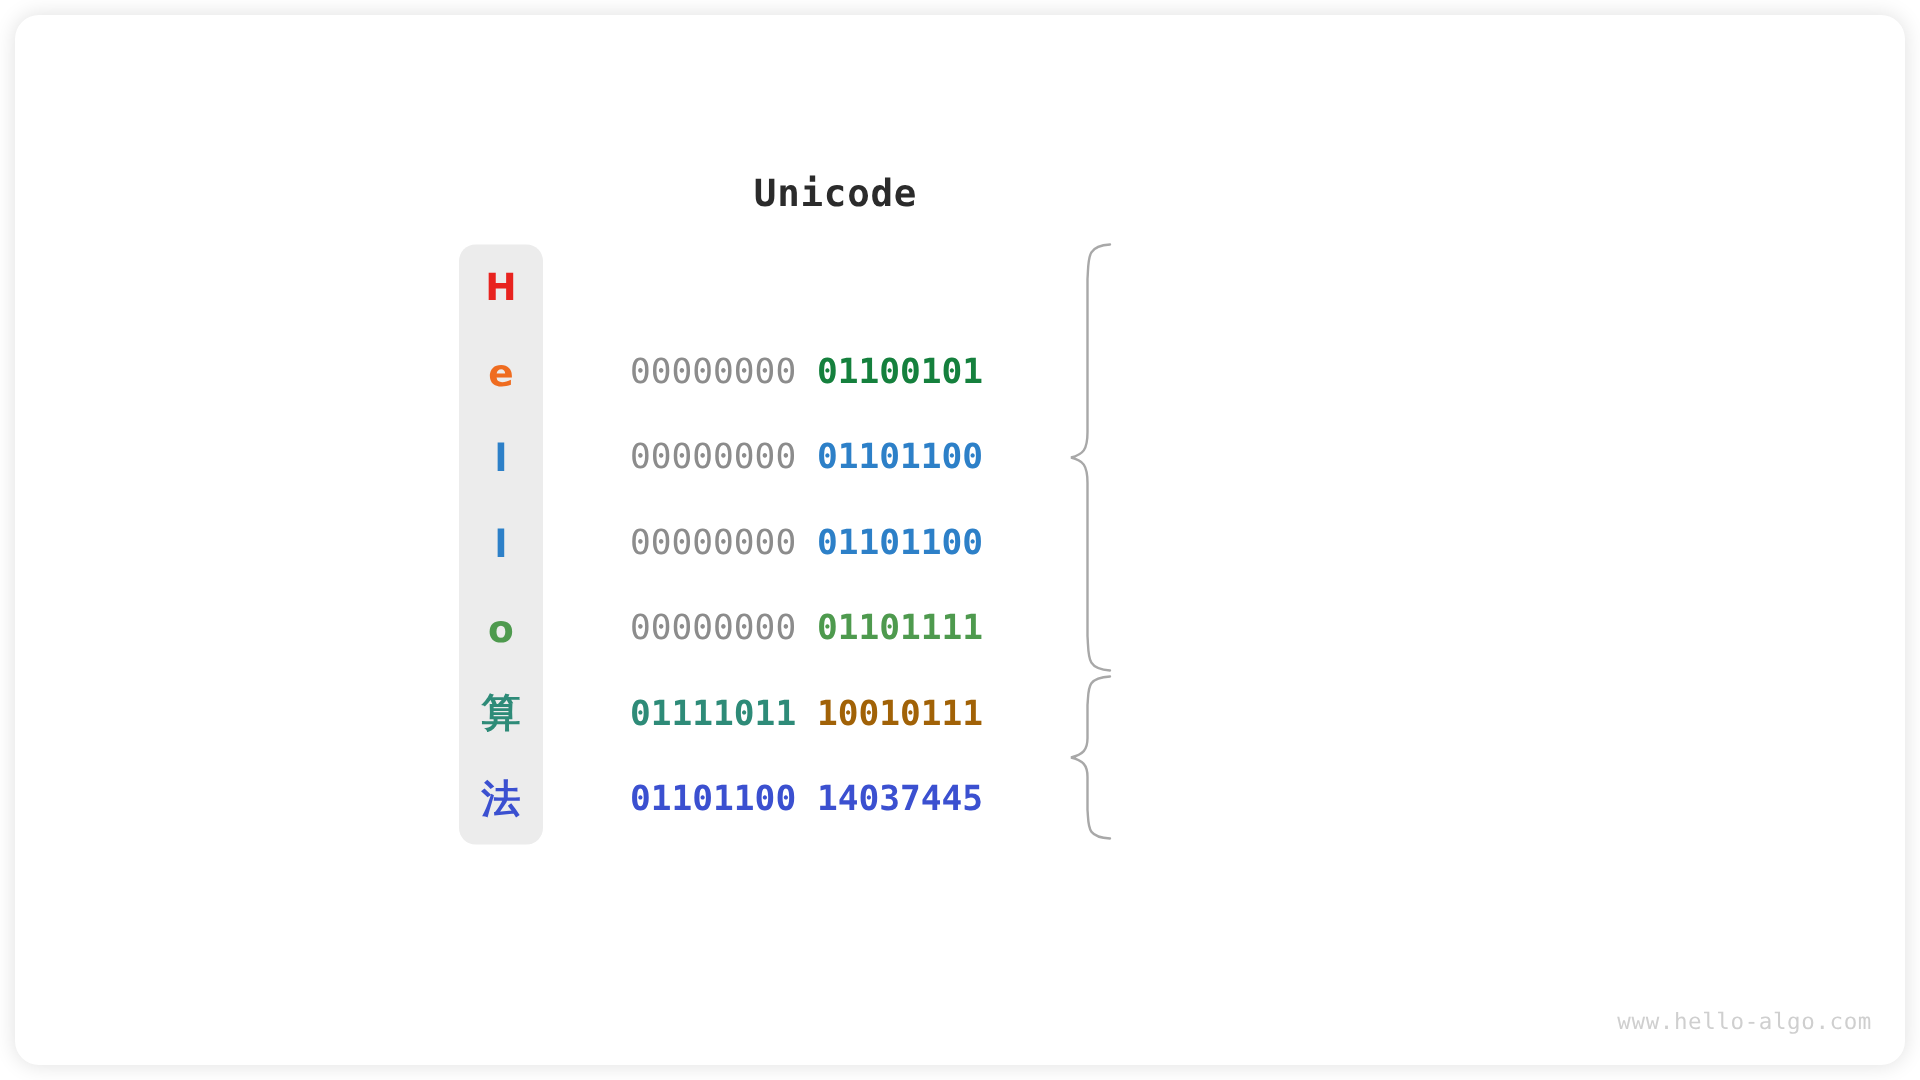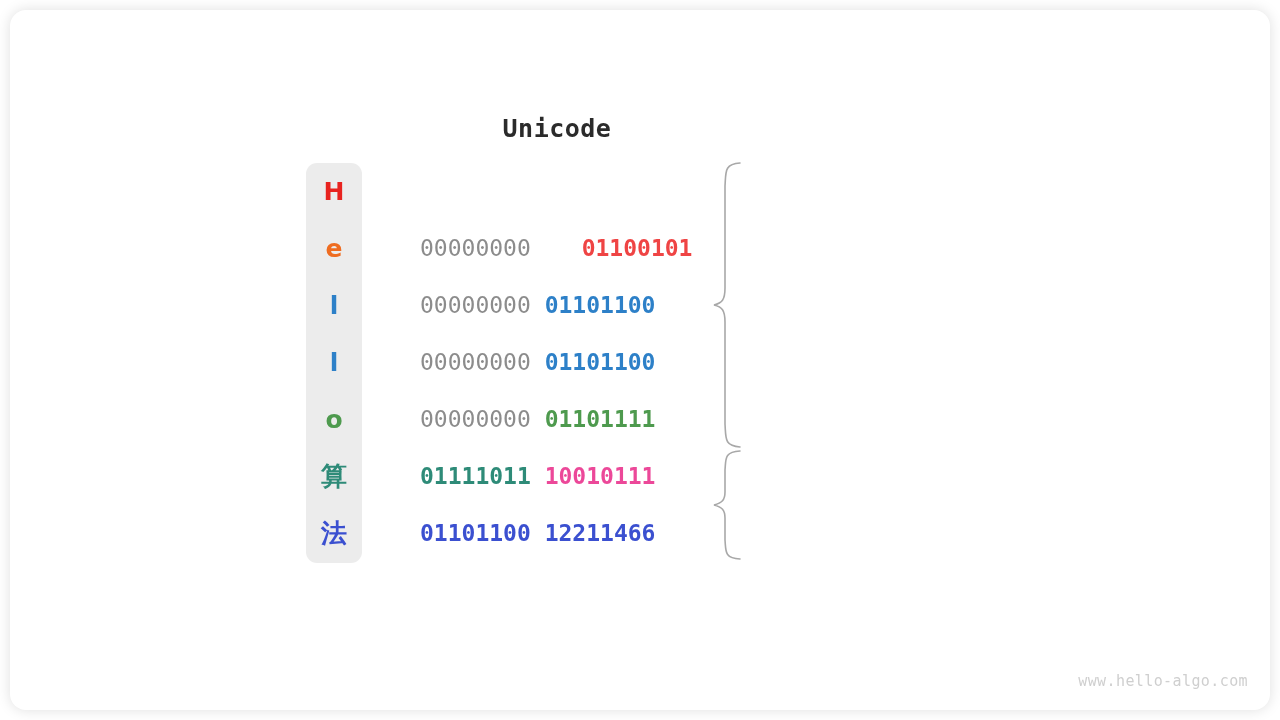--- a/index.html
+++ b/index.html
@@ -161,41 +161,41 @@
   <div class="header" id="header-unicode">Unicode</div>
 
   <div class="char-column"></div>
 
   <div id="rows-container">
       <div class="row" style="top: 163px;">
         <div class="char-cell latin" style="color: rgb(232, 35, 31);">H</div>
       </div>
       <div class="row" style="top: 220px;">
         <div class="char-cell latin" style="color: rgb(239, 108, 32);">e</div>
-        <div class="bits"><span class="pad">00000000</span> <span class="val" style="color: #ef4444; margin-left: 37px;">01100101</span></div>
+        <div class="bits"><span class="pad">00000000</span> <span class="val" style="color: #15803d;">01100101</span></div>
       </div>
       <div class="row" style="top: 277px;">
         <div class="char-cell latin" style="color: rgb(45, 128, 200);">l</div>
         <div class="bits"><span class="pad">00000000</span> <span class="val" style="color: rgb(45, 128, 200);">01101100</span></div>
       </div>
       <div class="row" style="top: 334px;">
         <div class="char-cell latin" style="color: rgb(45, 128, 200);">l</div>
         <div class="bits"><span class="pad">00000000</span> <span class="val" style="color: rgb(45, 128, 200);">01101100</span></div>
       </div>
       <div class="row" style="top: 391px;">
         <div class="char-cell latin" style="color: rgb(78, 154, 78);">o</div>
         <div class="bits"><span class="pad">00000000</span> <span class="val" style="color: rgb(78, 154, 78);">01101111</span></div>
       </div>
       <div class="row" style="top: 448px;">
         <div class="char-cell cjk" style="color: rgb(46, 139, 120);">算</div>
-        <div class="bits"><span class="val" style="color: rgb(46, 139, 120);">01111011</span> <span class="val" style="color: #ec4899;">10010111</span></div>
+        <div class="bits"><span class="val" style="color: rgb(46, 139, 120);">01111011</span> <span class="val" style="color: #a16207;">10010111</span></div>
       </div>
       <div class="row" style="top: 505px;">
         <div class="char-cell cjk" style="color: rgb(59, 80, 208);">法</div>
-        <div class="bits"><span class="val" style="color: rgb(59, 80, 208);">01101100</span> <span class="val" style="color: rgb(59, 80, 208);">12211466</span></div>
+        <div class="bits"><span class="val" style="color: rgb(59, 80, 208);">01101100</span> <span class="val" style="color: rgb(59, 80, 208);">14037445</span></div>
       </div>
     </div>
 
   <svg class="brace" style="left:712px; top:160px;" width="36" height="290" viewBox="0 0 36 290">
     <path d="M28 3 C 12 4, 14 12, 13 26 L 13 128 C 13 140, 10 143, 2 145
              C 10 147, 13 150, 13 162 L 13 264 C 14 278, 12 286, 28 287" fill="none" stroke="#a8a8a8" stroke-width="1.6" stroke-linecap="round"></path>
   </svg>
 
   <svg class="brace" style="left:712px; top:448px;" width="36" height="114" viewBox="0 0 36 114">
     <path d="M28 3 C 12 4, 14 11, 13 22 L 13 44 C 13 52, 10 55, 2 57

